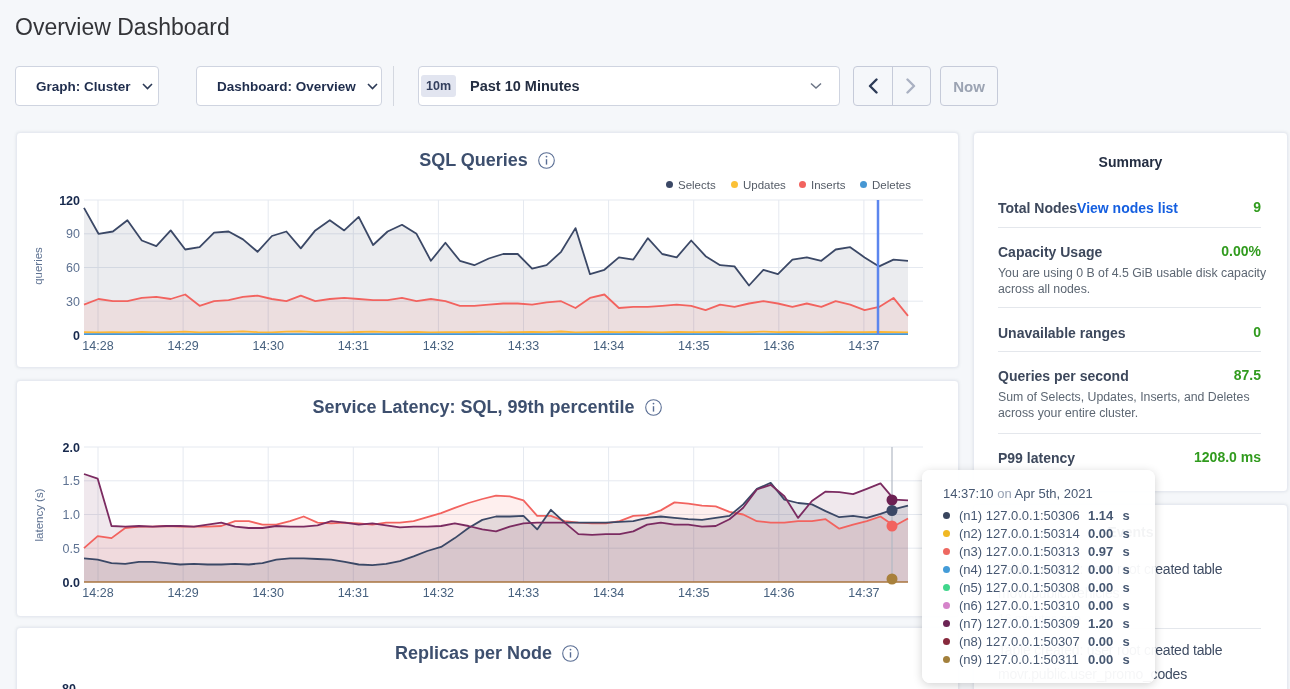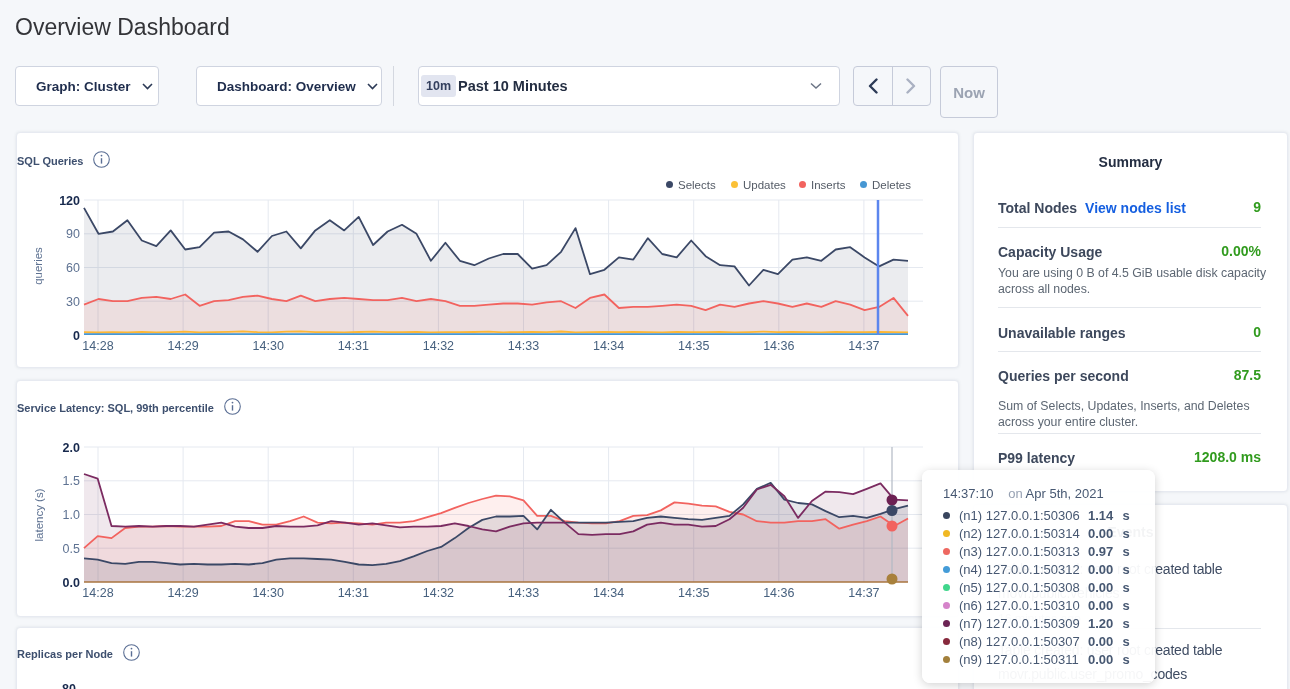--- a/index.html
+++ b/index.html
@@ -5,37 +5,37 @@
 html,body { width:1290px; height:689px; overflow:hidden; background:#f5f7fa;
   font-family:"Liberation Sans", sans-serif; }
 #root { position:relative; width:1290px; height:689px; }
 h1 { position:absolute; left:15px; top:14px; font-size:23px; font-weight:400; color:#333438; letter-spacing:0; }
 .btn { position:absolute; top:66px; height:40px; background:#fff; border:1px solid #cfd4e0; border-radius:4px;
   display:flex; align-items:center; color:#1f2d4d; font-size:13.5px; font-weight:bold; }
 .chev { margin-left:11px; }
 .vdiv { position:absolute; left:393px; top:66px; width:1px; height:40px; background:#d4d8e0; }
 .badge { background:#e2e5f0; border-radius:3px; color:#34405e; font-size:12.5px; font-weight:bold; padding:4px 5px; }
 .panel { position:absolute; background:#fff; border:1px solid #e7eaf1; border-radius:4px; box-shadow:0 0 3px rgba(67,90,111,0.12); }
-.ctitle { position:absolute; width:100%; font-size:11px; font-weight:bold; color:#3d4f6e; }
+.ctitle { position:absolute; width:100%; text-align:center; font-size:18px; font-weight:bold; color:#3d4f6e; }
 
 .li { position:absolute; top:46px; font-size:11.5px; color:#545b66; }
 .dot { display:inline-block; width:7px; height:7px; border-radius:50%; margin-right:5px; vertical-align:1px; }
 .sumtitle { position:absolute; top:21px; width:100%; text-align:center; font-size:14px; font-weight:bold; color:#242e42; }
 .srow { position:absolute; left:24px; right:26px; height:18px; }
 .slabel { font-size:14px; font-weight:bold; color:#3d485c; }
-.slink { font-size:14px; font-weight:bold; color:#155fe0; margin-left:8px; }
+.slink { font-size:14px; font-weight:bold; color:#155fe0; margin-left:0; }
 .sval { position:absolute; right:0; font-size:14px; font-weight:bold; color:#319b1e; }
 .sdesc { position:absolute; left:24px; right:10px; font-size:12.3px; color:#5d6773; line-height:15.5px; }
 .sdiv { position:absolute; left:24px; right:26px; height:1px; background:#e4e7ec; }
 .event { position:absolute; left:24px; right:20px; font-size:14px; color:#3f4c63; line-height:24px; letter-spacing:-0.2px; }
 .etime { font-size:12.5px; color:#8e98a8; margin-top:2px; }
 #tooltip { position:absolute; left:922px; top:470px; width:233px; height:213px; background:rgba(255,255,255,0.95);
   border-radius:8px; box-shadow:0 2px 10px rgba(0,0,0,0.18); z-index:10; padding:16px 0 0 21px; }
 .ttitle { font-size:13px; color:#475872; margin-bottom:7px; }
-.ton { color:#97a1b3;margin-left:11px; }
+.ton { color:#97a1b3; }
 .trow { position:relative; height:18px; font-size:13px; color:#475872; }
 .tdot { display:inline-block; width:7px; height:7px; border-radius:50%; margin-right:9px; vertical-align:1px; }
 .tlabel { }
 .tval { position:absolute; left:145px; font-weight:bold; }
 .tunit { position:absolute; left:176px; font-weight:bold; }
 </style></head>
 <body>
 <div id="root">
 <h1>Overview Dashboard</h1>
 
@@ -43,38 +43,38 @@
  <svg class="chev" width="11" height="7" viewBox="0 0 11 7">
         <path d="M1 1 L5.5 5.5 L10 1" fill="none" stroke="#2c3a56" stroke-width="1.6"></path>
       </svg></div>
 <div class="btn" style="left:184px;width:186px;padding-left:20px;margin-left:12px;">Dashboard: Overview
  <svg class="chev" width="11" height="7" viewBox="0 0 11 7">
         <path d="M1 1 L5.5 5.5 L10 1" fill="none" stroke="#2c3a56" stroke-width="1.6"></path>
       </svg></div>
 <div class="vdiv"></div>
 <div class="btn" style="left:418px;width:422px;padding-left:2px;font-size:15px;">
  <span class="badge">10m</span>
-      <span style="margin-left:2px;color:#242e42;font-size:14.5px;">Past 10 Minutes</span>
+      <span style="margin-left:14px;color:#242e42;font-size:14.5px;">Past 10 Minutes</span>
  <svg width="12" height="8" viewBox="0 0 12 8" style="position:absolute;right:17px;">
         <path d="M1 1.5 L6 6 L11 1.5" fill="none" stroke="#6b7485" stroke-width="1.5"></path>
       </svg>
     </div>
 <div style="position:absolute;left:853px;top:66px;width:78px;height:40px;border:1px solid #c6cbd9;border-radius:4px;display:flex;">
  <div style="flex:1;border-right:1px solid #c6cbd9;display:flex;align-items:center;justify-content:center;">
   <svg width="10" height="16" viewBox="0 0 10 16">
           <path d="M8.5 1.5 L2 8 L8.5 14.5" fill="none" stroke="#2c3a56" stroke-width="2.4" stroke-linecap="round" stroke-linejoin="round"></path>
         </svg>
       </div>
  <div style="flex:1;display:flex;align-items:center;justify-content:center;">
   <svg width="10" height="16" viewBox="0 0 10 16">
           <path d="M1.5 1.5 L8 8 L1.5 14.5" fill="none" stroke="#aab1c2" stroke-width="2.4" stroke-linecap="round" stroke-linejoin="round"></path>
         </svg>
       </div>
 </div>
-<div style="position:absolute;left:940px;top:66px;width:58px;height:52px;border:1px solid #c6cbd9;border-radius:4px;display:flex;align-items:center;justify-content:center;font-size:15px;font-weight:bold;color:#9ba3b2;">Now</div>
+<div style="position:absolute;left:940px;top:66px;width:58px;height:40px;border:1px solid #c6cbd9;border-radius:4px;display:flex;align-items:center;justify-content:center;font-size:15px;font-weight:bold;color:#9ba3b2;">Now</div>
 
 <div class="panel" style="left:16px;top:132px;width:943px;height:236px;">
 <div class="ctitle" style="top:17px;"><span>SQL Queries</span><svg width="19" height="19" viewBox="0 0 19 19" style="margin-left:9px;vertical-align:-4px;">
           <circle cx="9.5" cy="9.5" r="7.8" fill="none" stroke="#5a6e94" stroke-width="1.1"></circle>
           <line x1="9.5" y1="8.2" x2="9.5" y2="13.6" stroke="#5a6e94" stroke-width="1.4"></line>
           <circle cx="9.5" cy="5.6" r="0.9" fill="#5a6e94"></circle>
         </svg></div>
 <div>
 <span class="li" style="left:649px;"><span class="dot" style="background:#3b4866"></span>Selects</span>
 <span class="li" style="left:714px;"><span class="dot" style="background:#fbc137"></span>Updates</span>
@@ -186,21 +186,21 @@
 <div class="panel" style="left:973px;top:132px;width:315px;height:360px;">
   <div class="sumtitle">Summary</div>
   <div class="srow" style="top:66px;"><span class="slabel">Total Nodes</span><span class="slink">View nodes list</span><span class="sval">9</span></div>
   <div class="sdiv" style="top:94px;"></div>
   <div class="srow" style="top:110px;"><span class="slabel">Capacity Usage</span><span class="sval">0.00%</span></div>
   <div class="sdesc" style="top:133px;">You are using 0 B of 4.5 GiB usable disk capacity across all nodes.</div>
   <div class="sdiv" style="top:174px;"></div>
   <div class="srow" style="top:191px;"><span class="slabel">Unavailable ranges</span><span class="sval">0</span></div>
   <div class="sdiv" style="top:218px;"></div>
   <div class="srow" style="top:234px;"><span class="slabel">Queries per second</span><span class="sval">87.5</span></div>
-  <div class="sdesc" style="top:266px;">Sum of Selects, Updates, Inserts, and Deletes across your entire cluster.</div>
+  <div class="sdesc" style="top:257px;">Sum of Selects, Updates, Inserts, and Deletes across your entire cluster.</div>
   <div class="sdiv" style="top:300px;"></div>
   <div class="srow" style="top:316px;"><span class="slabel">P99 latency</span><span class="sval">1208.0 ms</span></div>
 </div>
 
 <div class="panel" style="left:973px;top:504px;width:315px;height:200px;">
   <div class="sumtitle" style="top:19px;">Events</div>
   <div class="event" style="top:52px;">Table created: user root created table movr.public.vehicles<div class="etime">16 minutes ago</div></div>
   <div class="sdiv" style="top:123px;"></div>
   <div class="event" style="top:133px;">Table created: user root created table movr.public.user_promo_codes</div>
 </div>

